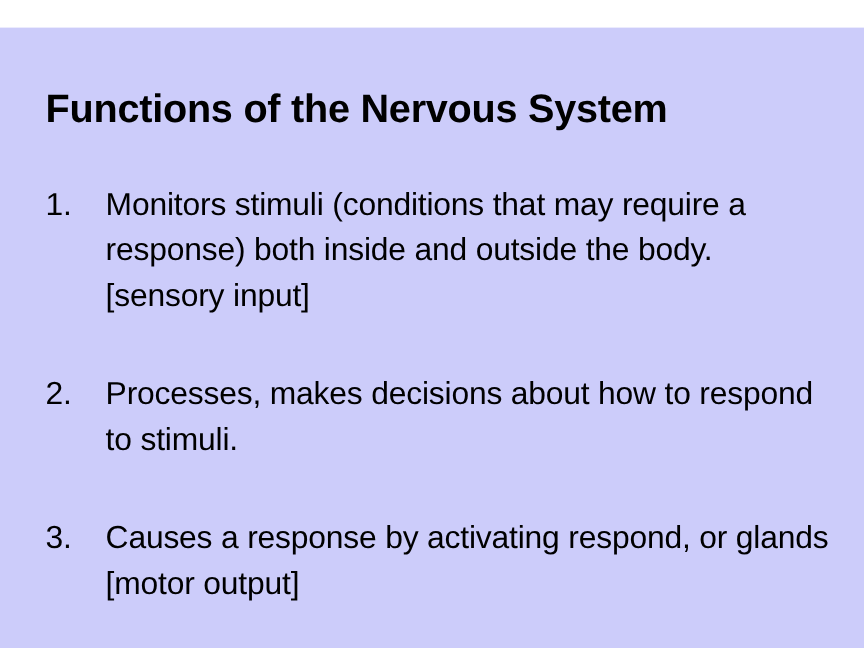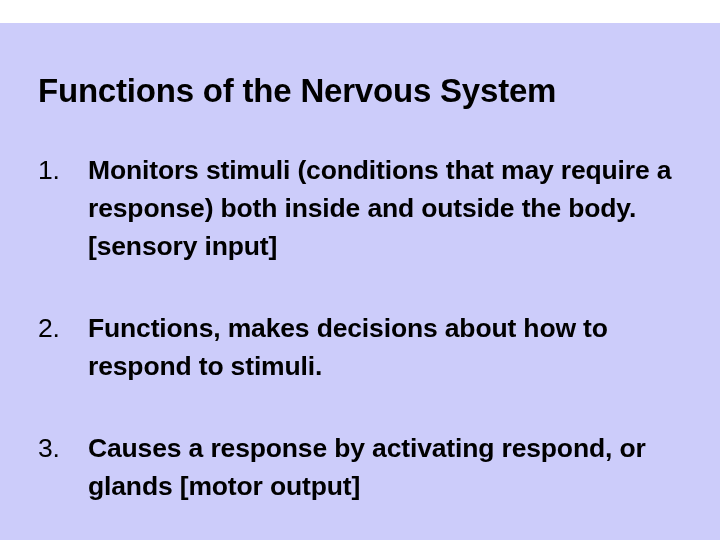--- a/index.html
+++ b/index.html
@@ -51,21 +51,20 @@
     position: absolute;
     left: 0;
     top: 0;
     width: 38px;
     text-align: left;
     font-size: 26.5px;
     line-height: 38px;
   }
   .list-item .item-text {
     display: block;
-    font-weight: bold;
   }
   #item-1 { margin-bottom: 44px; }
   #item-2 { margin-bottom: 44px; }
   #item-3 { margin-bottom: 0; }
 </style>
 </head>
 <body>
 
 <div id="slide" style="background: rgb(204, 204, 250); color: rgb(0, 0, 0); margin-top: 23px;">
 
@@ -73,21 +72,21 @@
 
   <div id="slide-body">
 
     <div class="list-item" id="item-1">
       <span class="item-number">1.</span>
       <span class="item-text">Monitors stimuli (conditions that may require a response) both inside and outside the body. [sensory input]</span>
     </div>
 
     <div class="list-item" id="item-2">
       <span class="item-number">2.</span>
-      <span class="item-text">Functions, makes decisions about how to respond to stimuli.</span>
+      <span class="item-text">Processes, makes decisions about how to respond to stimuli.</span>
     </div>
 
     <div class="list-item" id="item-3">
       <span class="item-number">3.</span>
       <span class="item-text">Causes a response by activating respond, or glands [motor output]</span>
     </div>
 
   </div>
 </div>
 

